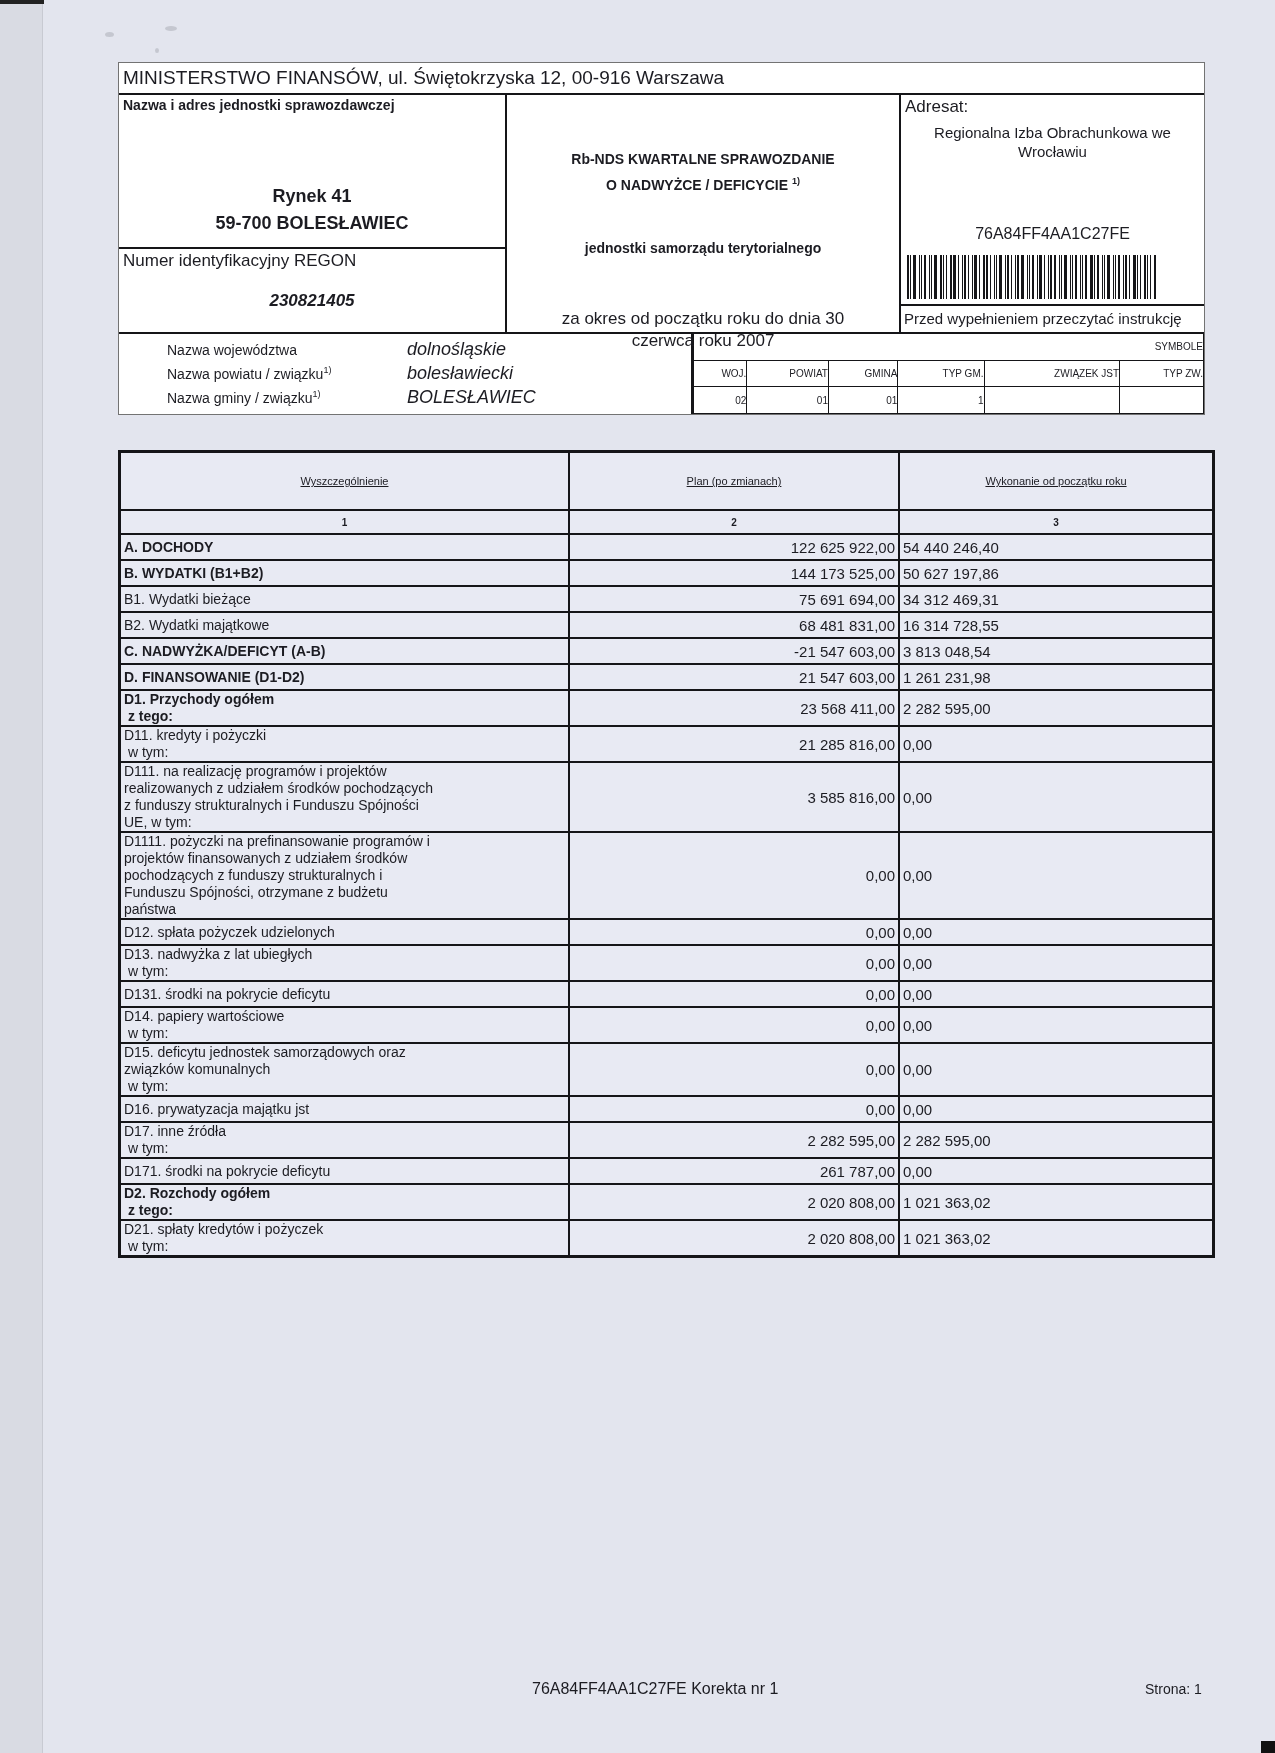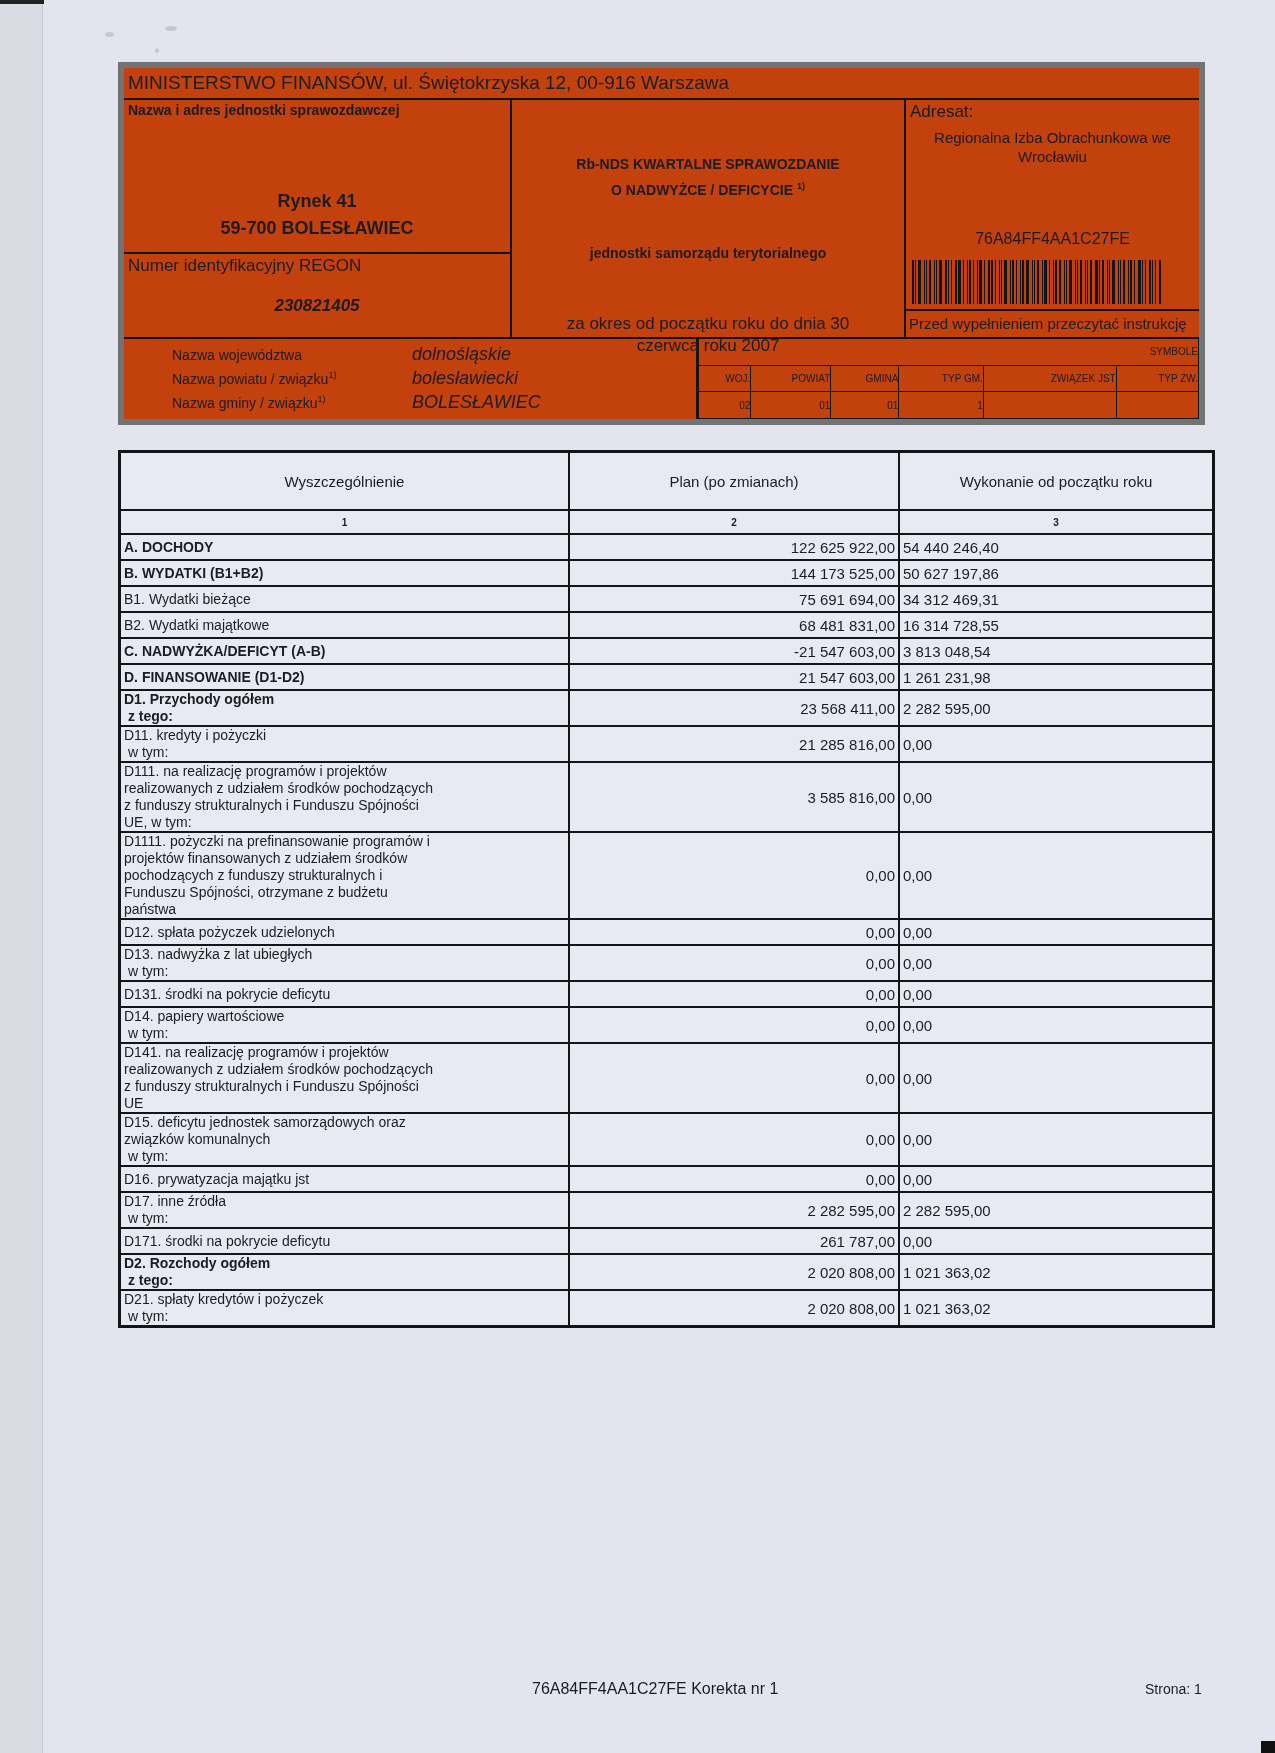--- a/index.html
+++ b/index.html
@@ -7,21 +7,21 @@
     width:1275px; height:1753px; position:relative; overflow:hidden;
     background:#e3e5ee;
     font-family:"Liberation Sans", sans-serif; color:#1c1c22;
   }
   .left-strip { position:absolute; left:0; top:0; width:42px; height:1753px; background:#d9dbe3; border-right:1px solid #c8cad2; }
   .left-strip .tab { position:absolute; left:0; top:0; width:44px; height:4px; background:#222; }
   .bottom-mark { position:absolute; right:0; bottom:0; width:14px; height:12px; background:#111; }
   .smudge { position:absolute; border-radius:50%; background:#b8bac3; opacity:.7; }
 
   
-  .hdr { position:absolute; left:118px; top:62px; width:1087px; border:6px solid #737373; box-sizing:border-box; background:#c2410c; }
+  .hdr { position:absolute; left:118px; top:62px; width:1087px; border:1px solid #737373; box-sizing:border-box; background:#ffffff; }
   .hdr-title { height:30px; border-bottom:2px solid #151518; font-size:19px; line-height:29px; padding-left:4px; white-space:nowrap; }
   .hdr-main { display:flex; height:237px; border-bottom:2px solid #151518; }
   .hdr-col1 { width:386px; border-right:2px solid #151518; display:flex; flex-direction:column; }
   .unit { height:152px; border-bottom:2px solid #151518; position:relative;font-weight:bold; }
   .unit .lbl { font-size:14px; padding:2px 4px; }
   .unit .addr { position:absolute; left:0; right:0; top:88px; text-align:center; font-size:18px; line-height:27px; }
   .regon { flex:1; position:relative; }
   .regon .lbl { font-size:17px; padding:2px 4px; }
   .regon .val { position:absolute; left:0; right:0; top:42px; text-align:center; font-size:17px; font-weight:bold; font-style:italic; }
   .hdr-col2 { width:392px; border-right:2px solid #151518; position:relative; text-align:center; }
@@ -43,21 +43,21 @@
   .name-row .k sup { font-size:9px; }
   .name-row .v { font-size:18px; font-weight:normal; font-style:italic; }
   .symbols { flex:1; margin-left:0; }
   .symbols table { border-collapse:collapse; width:100%; height:100%; }
   .symbols td { border:1px solid #151518; text-align:right; font-size:10px; padding:0; height:24px; }
 
   
   .main { position:absolute; left:118px; top:450px; width:1097px; border-collapse:collapse; background:#e8eaf3; }
   .main td, .main th { border:2px solid #151518; font-size:14px; padding:0 3px; vertical-align:middle; }
   .main { border:3px solid #151518; }
-  .main th { font-weight:normal; font-size:15px; height:56px; }
+  .main th { font-weight:normal; font-size:11px; height:56px;text-decoration:underline; }
   .main .colnum td { height:22px; text-align:center; font-size:10px; font-weight:bold; }
   .main td.c1 { width:441px; line-height:17px; }
   .main td.c2 { width:322px; text-align:right; font-size:15px; }
   .main td.c3 { text-align:left; font-size:15px; }
   .main td.bold { font-weight:bold; }
   .main tr.r1 td { height:24px; }
 
   .footer-code { position:absolute; left:532px; top:1680px; font-size:16px; }
   .footer-page { position:absolute; left:1145px; top:1681px; font-size:14px; }
 </style>
@@ -344,30 +344,20 @@
       <tr>
         <td class="c1">
           <div style="white-space: pre;">D14. papiery wartościowe</div>
           <div style="white-space: pre;"> w tym:</div>
         </td>
         <td class="c2">0,00</td>
         <td class="c3">0,00</td>
       </tr>
       <tr>
         <td class="c1">
-          <div style="white-space: pre;">D141. na realizację programów i projektów</div>
-          <div style="white-space: pre;">realizowanych z udziałem środków pochodzących</div>
-          <div style="white-space: pre;">z funduszy strukturalnych i Funduszu Spójności</div>
-          <div style="white-space: pre;">UE</div>
-        </td>
-        <td class="c2">0,00</td>
-        <td class="c3">0,00</td>
-      </tr>
-      <tr>
-        <td class="c1">
           <div style="white-space: pre;">D15. deficytu jednostek samorządowych oraz</div>
           <div style="white-space: pre;">związków komunalnych</div>
           <div style="white-space: pre;"> w tym:</div>
         </td>
         <td class="c2">0,00</td>
         <td class="c3">0,00</td>
       </tr>
       <tr class="r1">
         <td class="c1">
           <div style="white-space: pre;">D16. prywatyzacja majątku jst</div>

